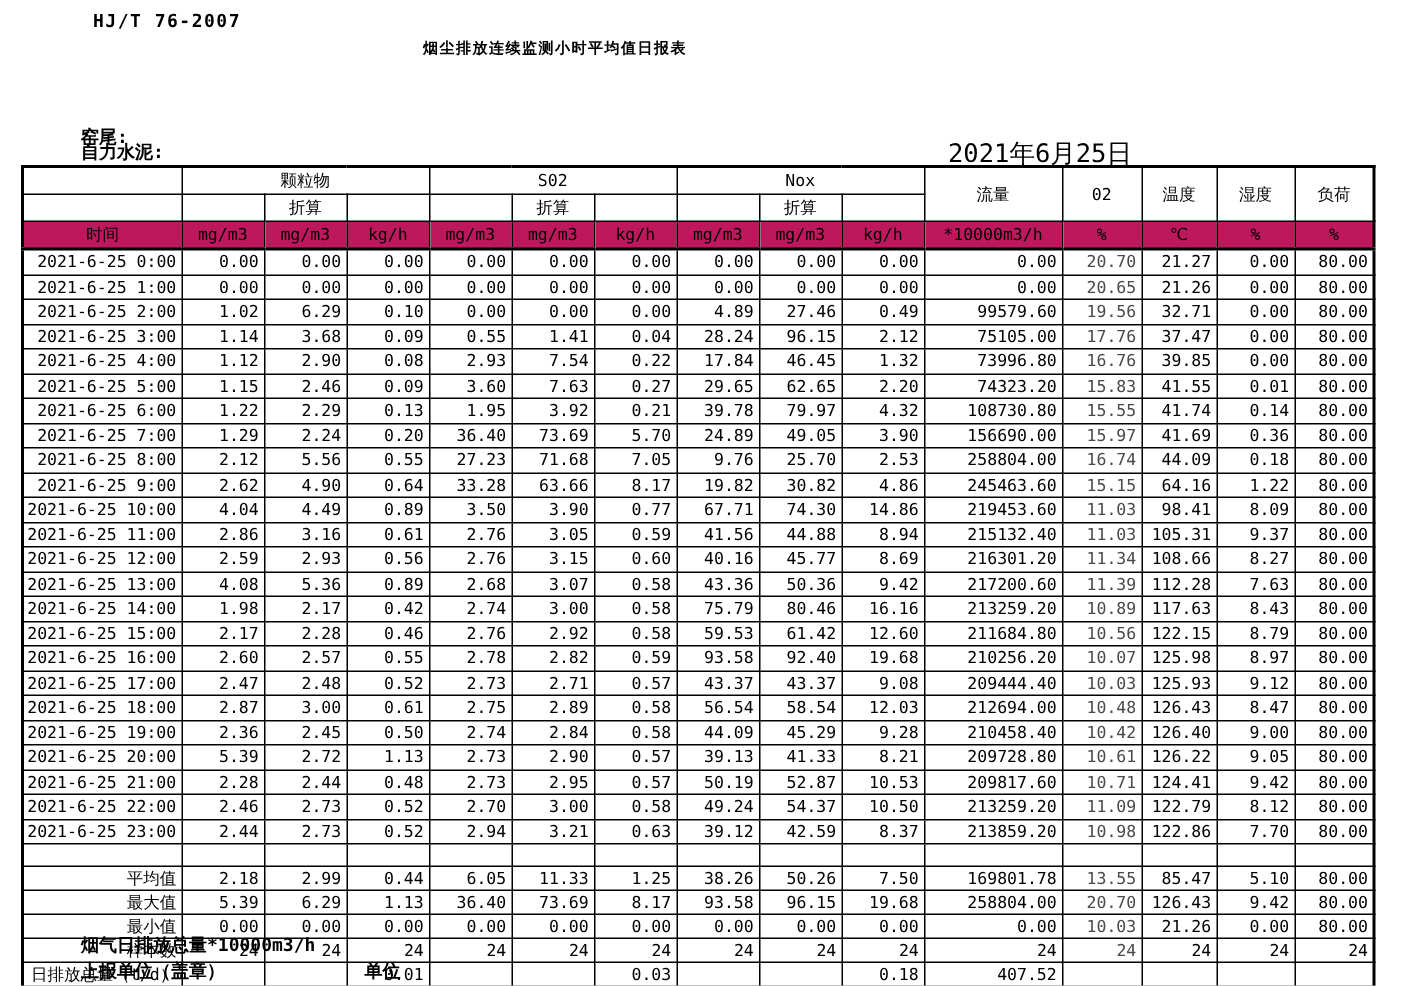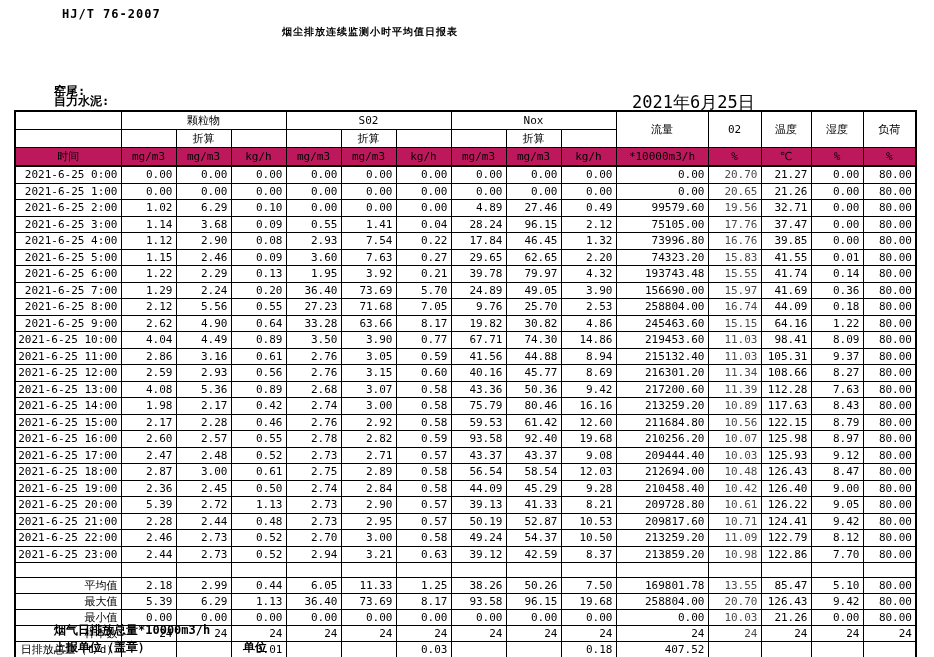--- a/index.html
+++ b/index.html
@@ -212,21 +212,21 @@
         <td class="timecol">2021-6-25 6:00</td>
         <td class="gl">1.22</td>
         <td>2.29</td>
         <td>0.13</td>
         <td class="gl">1.95</td>
         <td>3.92</td>
         <td>0.21</td>
         <td class="gl">39.78</td>
         <td>79.97</td>
         <td>4.32</td>
-        <td class="gl">193743.48</td>
+        <td class="gl">108730.80</td>
         <td class="o2">15.55</td>
         <td>41.74</td>
         <td>0.14</td>
         <td>80.00</td>
       </tr>
       <tr>
         <td class="timecol">2021-6-25 7:00</td>
         <td class="gl">1.29</td>
         <td>2.24</td>
         <td>0.20</td>

